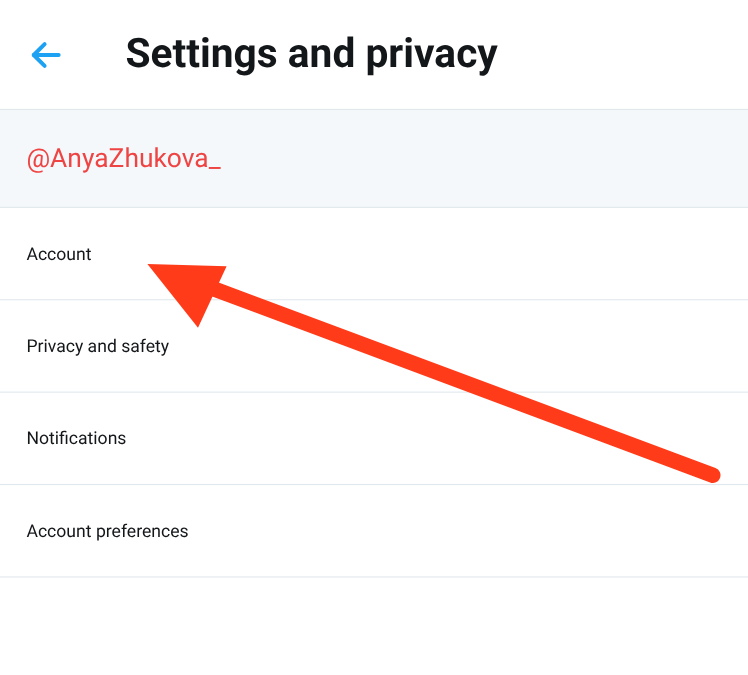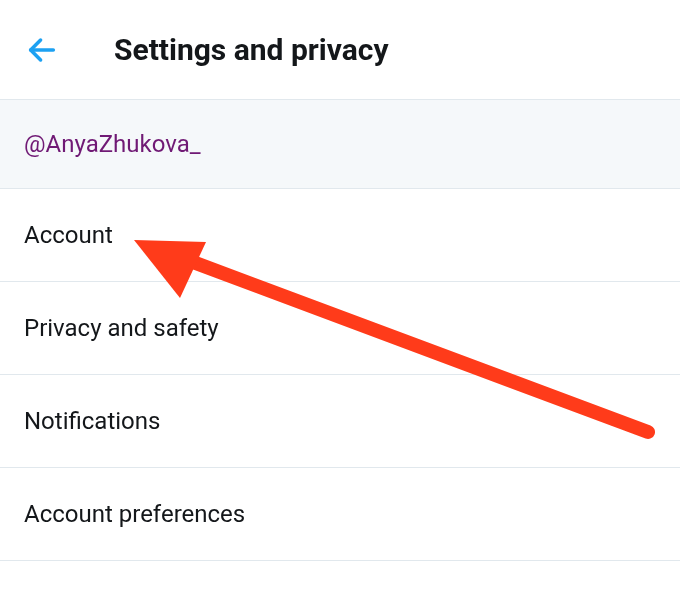--- a/index.html
+++ b/index.html
@@ -25,38 +25,38 @@
     .back-arrow {
       width: 44px;
       height: 44px;
       display: flex;
       align-items: center;
       justify-content: center;
       cursor: pointer;
       margin-right: 50px;
     }
     .page-title {
-      font-size: 30px;
+      font-size: 37px;
       font-weight: 700;
       color: #14171a;
     }
     .user-section {
       background: #f5f8fa;
       padding: 30px 24px;
       border-bottom: 1px solid #e1e8ed;
     }
     .username {
       font-size: 24px;
-      color: #701a75;
+      color: #ef4444;
       font-weight: 400;
     }
     .menu-item {
       padding: 32px 24px;
       border-bottom: 1px solid #e1e8ed;
-      font-size: 24px;
+      font-size: 16px;
       color: #14171a;
       cursor: pointer;
     }
     .annotation-arrow {
       position: absolute;
       top: 204px;
       left: 128px;
       pointer-events: none;
       z-index: 10;
     }

